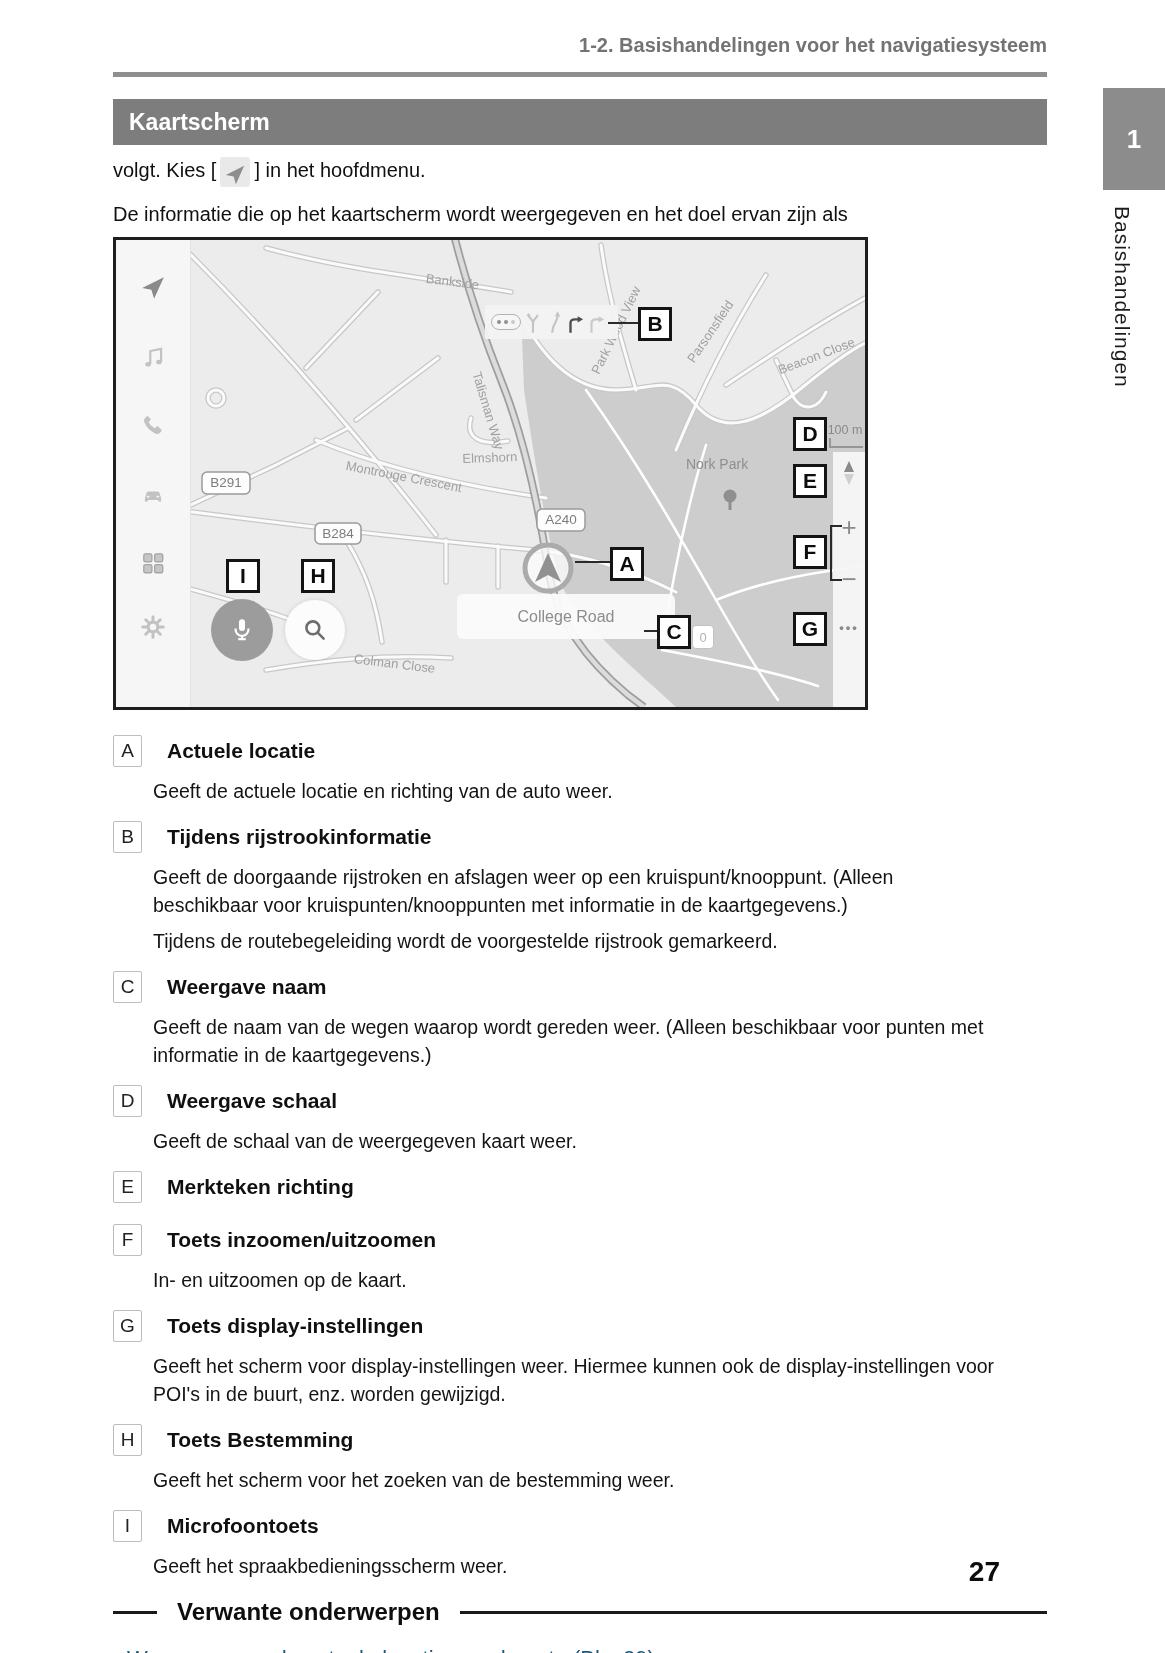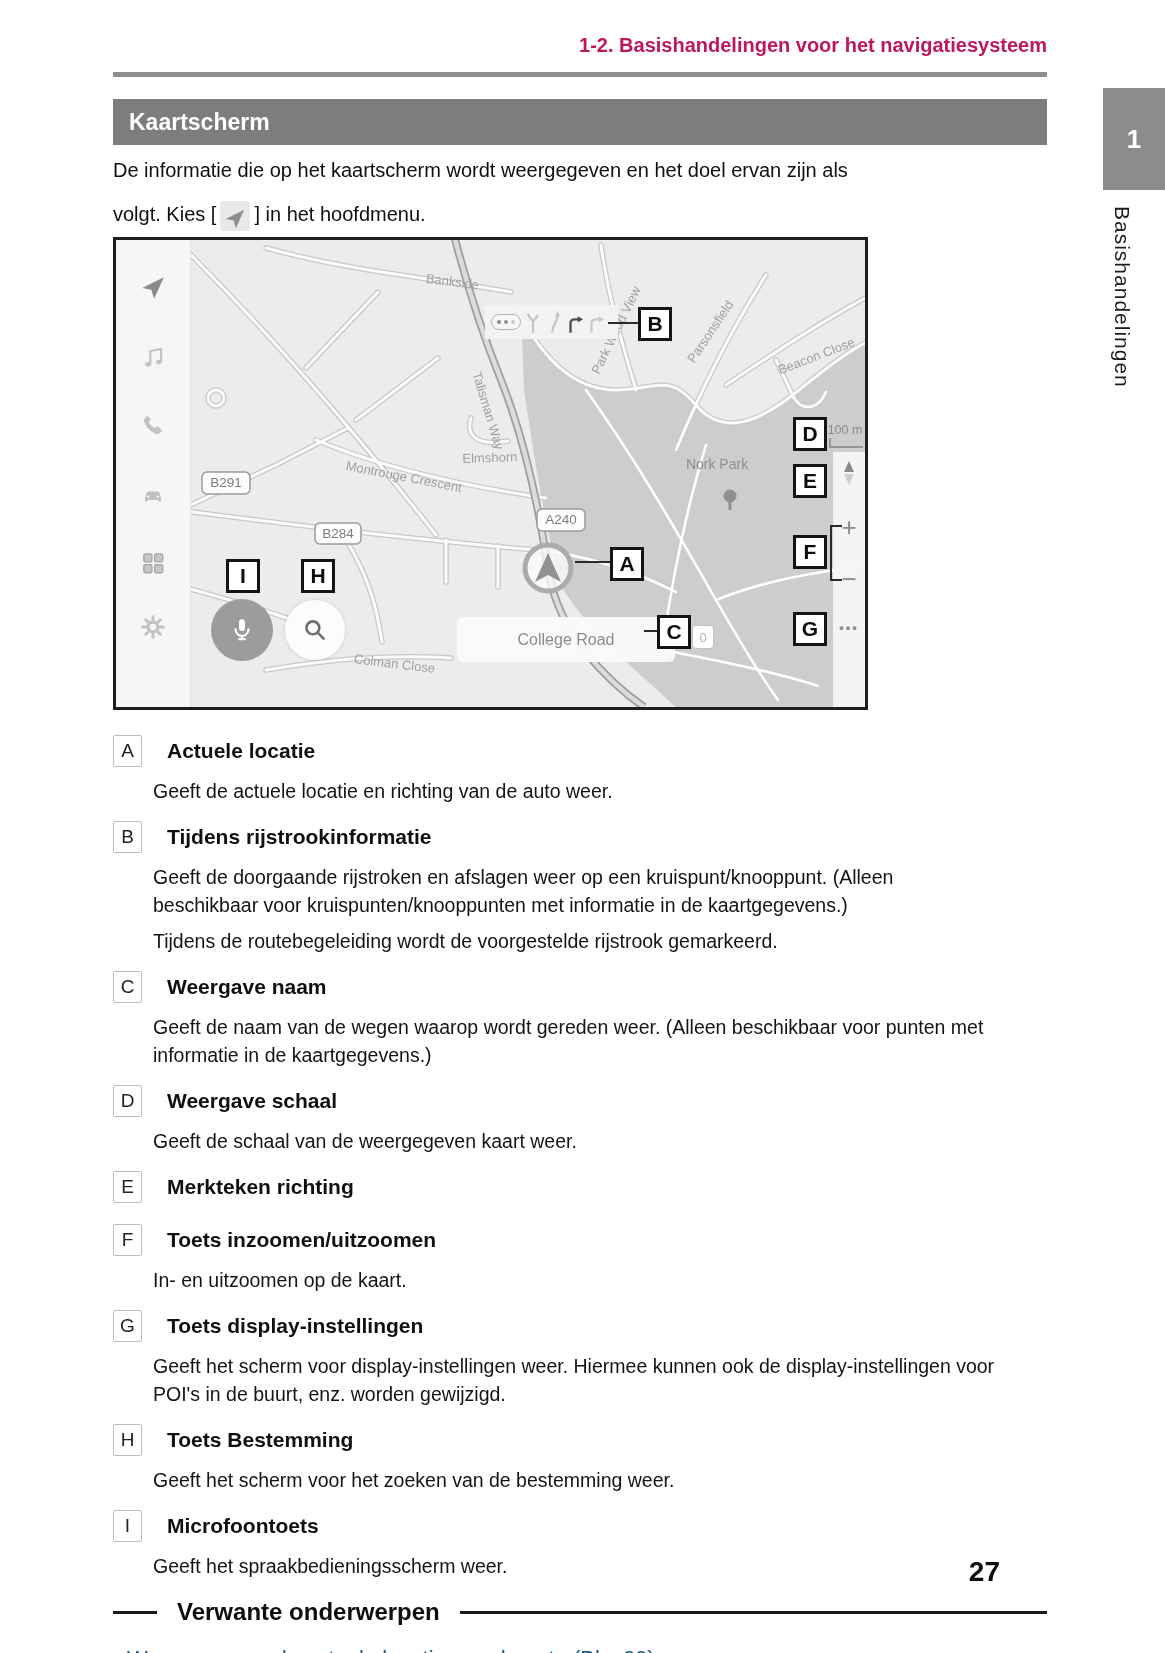--- a/index.html
+++ b/index.html
@@ -1,20 +1,20 @@
 <!DOCTYPE html>
 <html><head>
 <meta charset="utf-8">
 <style>
   html,body{margin:0;padding:0;background:#fff;}
   .page{position:relative;width:1165px;height:1653px;background:#ffffff;overflow:hidden;
         font-family:"Liberation Sans",sans-serif;color:#141414;}
   
   .doc-header{position:absolute;left:113px;top:34px;width:934px;text-align:right;
-              font-size:20px;font-weight:bold;color:#be185d;}
+              font-size:20px;font-weight:bold;color:#737373;}
   .head-rule{position:absolute;left:113px;top:72px;width:934px;height:5px;background:#8f8f8f;}
   .title-bar{position:absolute;left:113px;top:99px;width:934px;height:46px;background:#7d7d7d;
              color:#ffffff;font-size:23px;font-weight:bold;line-height:46px;box-sizing:border-box;
              padding-left:16px;}
   .intro{position:absolute;left:113px;top:148px;width:934px;font-size:20px;color:#101010;}
   .intro .iline{height:44px;line-height:44px;white-space:nowrap;}
   .menu-icon{display:inline-block;width:30px;height:30px;background:#e9e9e9;border-radius:3px;
              vertical-align:middle;margin:0 4px;text-align:center;}
   .menu-icon svg{margin-top:4px;}
   
@@ -30,21 +30,21 @@
   .sidebar{position:absolute;left:0;top:0;width:74px;height:467px;background:#f6f6f6;
            border-right:1px solid #e3e3e3;}
   .sb-ic{position:absolute;left:24px;width:26px;height:26px;}
   .lane-bar{position:absolute;left:369px;top:65px;width:133px;height:34px;background:rgba(243,243,243,.95);
             border-radius:2px;display:flex;align-items:center;padding:0 6px;box-sizing:border-box;gap:3px;}
   .lane-pill{width:30px;height:16px;border:1.5px solid #b3b3b3;border-radius:9px;display:flex;
              align-items:center;justify-content:center;gap:2.5px;background:#f6f6f6;box-sizing:border-box;}
   .lane-pill i{width:4.5px;height:4.5px;border-radius:50%;background:#8f8f8f;display:block;}
   .lane-pill i.lt{background:#c9c9c9;}
   .marker{position:absolute;left:404px;top:300px;width:56px;height:56px;}
-  .street-bar{position:absolute;left:341px;top:377px;width:218px;height:45px;background:rgba(250,250,250,.96);
+  .street-bar{position:absolute;left:341px;top:354px;width:218px;height:45px;background:rgba(250,250,250,.96);
               border-radius:6px;display:flex;align-items:center;justify-content:center;
               font-size:16px;color:#8c8c8c;}
   .zero-badge{position:absolute;left:576px;top:385px;width:22px;height:24px;background:#fff;
               border:1.5px solid #c2c2c2;border-radius:4px;box-sizing:border-box;display:flex;
               align-items:center;justify-content:center;font-size:13px;color:#b2b2b2;}
   .right-panel{position:absolute;left:717px;top:212px;width:32px;height:255px;background:rgba(245,245,245,.95);}
   .rp-item{position:absolute;left:0;width:32px;text-align:center;color:#8a8a8a;}
   .rp-plus{top:60px;font-size:26px;}
   .rp-minus{top:112px;font-size:26px;}
   .rp-dots{top:168px;font-size:13px;letter-spacing:2px;color:#8a8a8a;font-weight:bold;}
@@ -81,24 +81,24 @@
 </head>
 <body>
 
 <div class="page">
 
   <div class="doc-header">1-2. Basishandelingen voor het navigatiesysteem</div>
   <div class="head-rule"></div>
   <div class="title-bar">Kaartscherm</div>
 
   <div class="intro">
-    <div class="iline">De informatie die op het kaartscherm wordt weergegeven en het doel ervan zijn als</div>
     <div class="iline"><span>volgt. Kies [</span><span class="menu-icon"><svg width="22" height="22" viewBox="0 0 24 24">
             <path d="M2 12 L22 2 L13 22 L10.5 13.5 Z" fill="#8e8e8e"></path>
           </svg></span><span>] in het hoofdmenu.</span></div>
+    <div class="iline">De informatie die op het kaartscherm wordt weergegeven en het doel ervan zijn als</div>
   </div>
 
   <div class="chapter-tab">1</div>
   <div class="chapter-side">Basishandelingen</div>
 
   <div class="map">
     <div class="map-inner">
       <svg class="map-svg" width="749" height="467" viewBox="0 0 749 467">
         <rect x="0" y="0" width="749" height="467" fill="#ececec"></rect>
 

